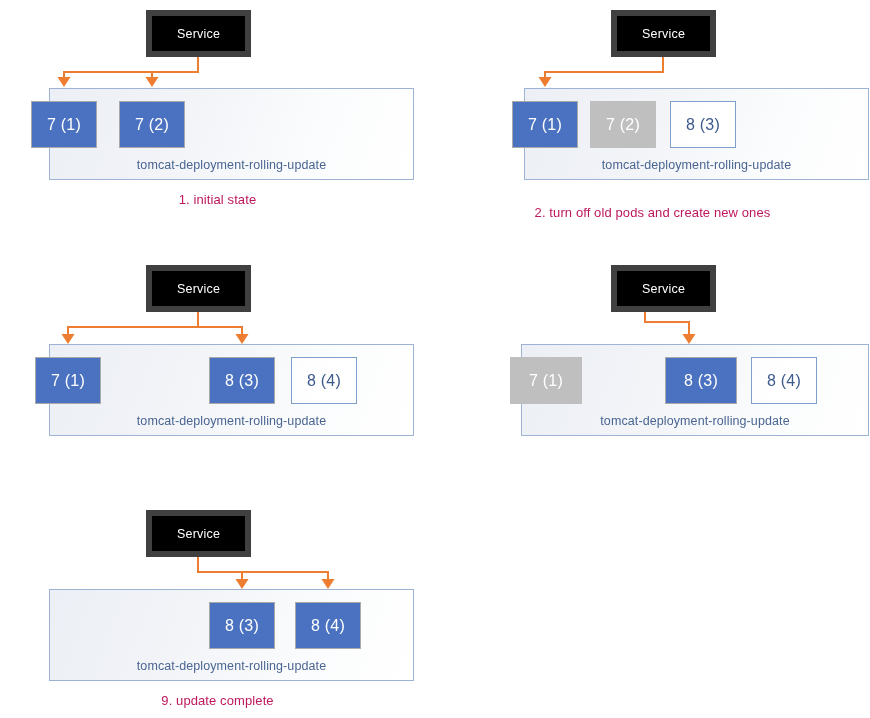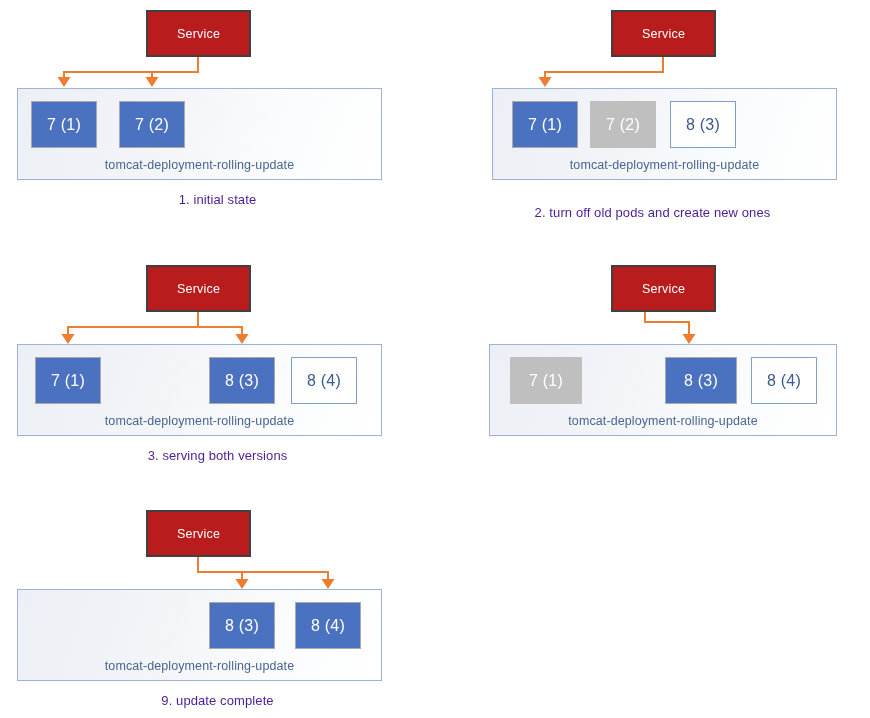--- a/index.html
+++ b/index.html
@@ -33,37 +33,38 @@
   .panel.p2 { left: 435px; top: 0px;   }
   .panel.p3 { left: 0px;   top: 245px; }
   .panel.p4 { left: 435px; top: 245px; }
   .panel.p5 { left: 0px;   top: 490px; }
 
   
   .service-box {
     position: absolute;
     width: 105px;
     height: 47px;
-    background: #b91c1c;
-    border: 2px solid #404040;
+    background: #000000;
+    border: 6px solid #404040;
     box-sizing: border-box;
     display: flex;
     align-items: center;
     justify-content: center;
     color: #ffffff;
     font-size: 12.5px;
     letter-spacing: .2px;
   }
 
   
   .deployment-box {
     position: absolute;
     box-sizing: border-box;
     border: 1px solid #9cb3d4;
     background: linear-gradient(110deg, #eceff5 0%, #f2f4f8 38%, #fbfcfd 72%, #ffffff 100%);
+    margin-left: 32px;
   }
   .deployment-label {
     position: absolute;
     left: 0;
     right: 0;
     bottom: 7px;
     text-align: center;
     font-size: 12.5px;
     color: #4a6591;
     letter-spacing: .1px;
@@ -107,21 +108,21 @@
     overflow: visible;
   }
 
   
   .caption {
     position: absolute;
     left: 0;
     right: 0;
     text-align: center;
     font-size: 13px;
-    color: #4c1d95;
+    color: #be185d;
     letter-spacing: .1px;
   }
 </style>
 </head>
 <body>
 
 <div class="canvas">
 
   <div class="panel p1">
 
@@ -186,21 +187,20 @@
     </svg>
 
     <div class="deployment-box" style="left:17px; top:99px; width:365px; height:92px;">
       <div class="deployment-label">tomcat-deployment-rolling-update</div>
     </div>
 
     <div class="pod active" style="left:35px; top:112px; width:66px; height:47px;">7 (1)</div>
     <div class="pod active" style="left:209px; top:112px; width:66px; height:47px;">8 (3)</div>
     <div class="pod pending" style="left:291px; top:112px; width:66px; height:47px;">8 (4)</div>
 
-    <div class="caption" style="top:203px;">3. serving both versions</div>
   </div>
 
   <div class="panel p4">
 
     <div class="service-box" style="left:176px; top:20px;">Service</div>
 
     <svg class="connectors">
       <defs>
         <marker id="arrow4" markerWidth="8" markerHeight="8" refX="2.2" refY="3.4" orient="auto" markerUnits="strokeWidth">
           <path d="M0,0 L0,6.8 L5.2,3.4 z" fill="#ED7D31"></path>

